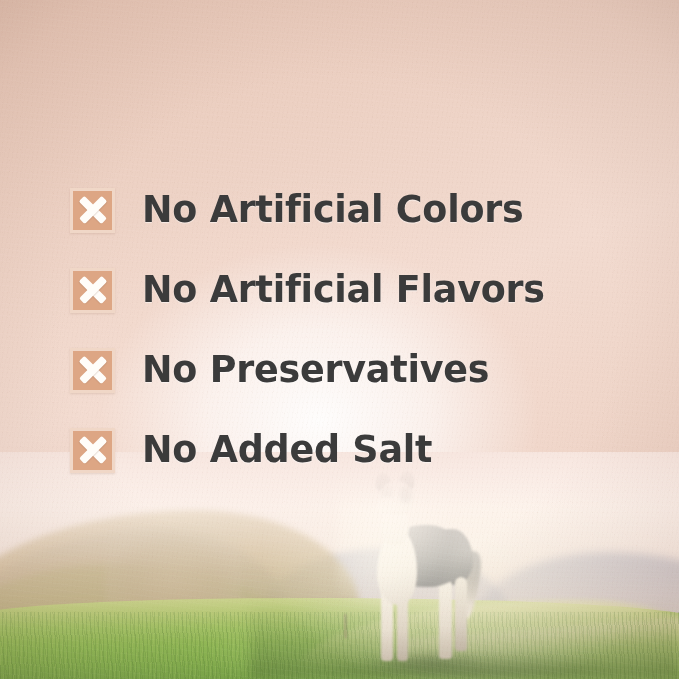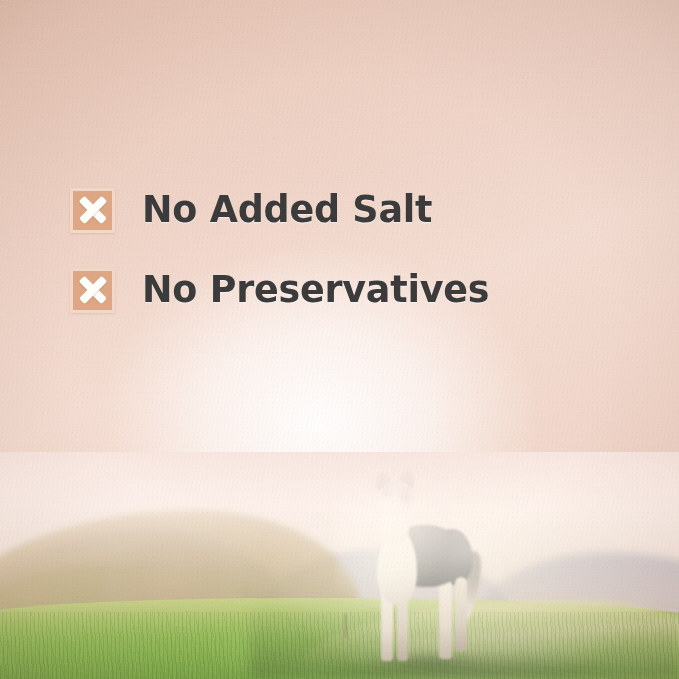--- a/index.html
+++ b/index.html
@@ -474,33 +474,47 @@
     <div class="photo-grain"></div>
   </div>
 
   <div class="bg-noise"></div>
   <div class="bg-fiber"></div>
   <div class="bg-vignette"></div>
 
 
   <div class="list">
 
-
+    <div class="row">
+      <span class="xbox">
+          <i></i>
+          <i></i>
+        </span>
+      <span class="row-label">No Artificial Colors</span>
+    </div>
+
+    <div class="row">
+      <span class="xbox">
+          <i></i>
+          <i></i>
+        </span>
+      <span class="row-label">No Artificial Flavors</span>
+    </div>
+
+    <div class="row">
+      <span class="xbox">
+          <i></i>
+          <i></i>
+        </span>
+      <span class="row-label">No Preservatives</span>
+    </div>
 
     <div class="row">
       <span class="xbox">
           <i></i>
           <i></i>
         </span>
       <span class="row-label">No Added Salt</span>
     </div>
 
-    <div class="row">
-      <span class="xbox">
-          <i></i>
-          <i></i>
-        </span>
-      <span class="row-label">No Preservatives</span>
-    </div>
-
   </div>
 
 </div>
 
 </body></html>

